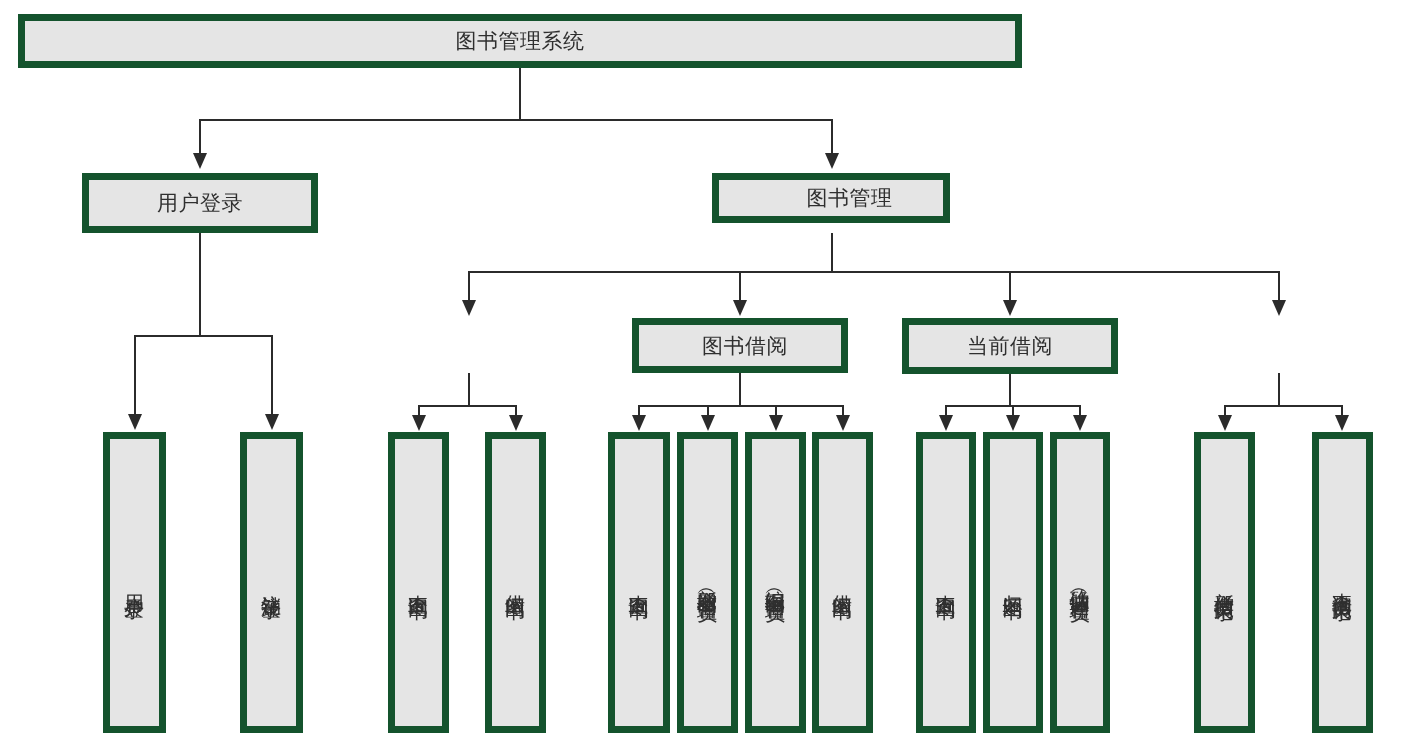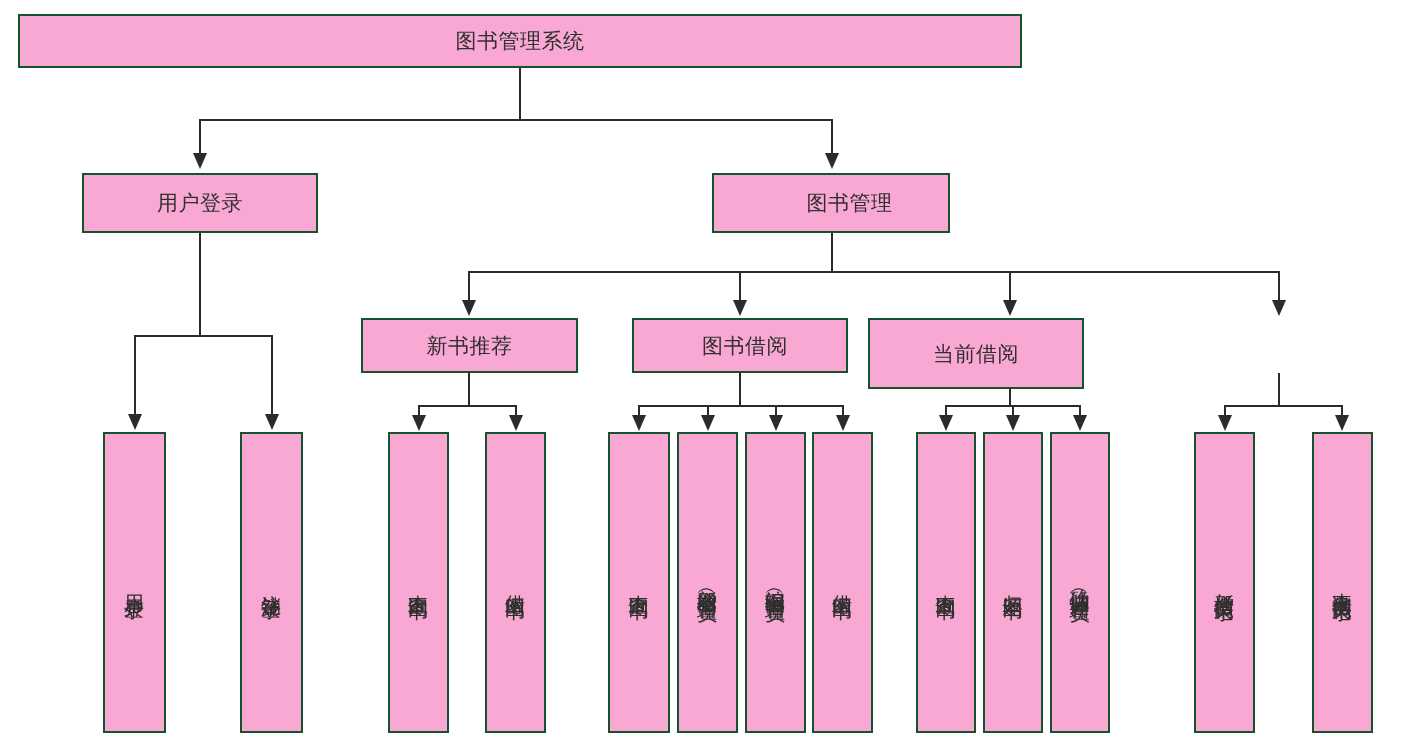--- a/index.html
+++ b/index.html
@@ -11,22 +11,22 @@
     position: relative;
     width: 1405px;
     height: 747px;
     background: #ffffff;
     font-family: "Liberation Sans", "DejaVu Sans", sans-serif;
     overflow: hidden;
   }
   .node {
     position: absolute;
     box-sizing: border-box;
-    border: 2px solid #14532d;
-    background: #f9a8d4;
+    border: 7px solid #14532d;
+    background: #e5e5e5;
     display: flex;
     align-items: center;
     justify-content: center;
     color: #2f2f2f;
   }
   .node.horiz {
     font-size: 21px;
     letter-spacing: 0.5px;
   }
   .node.vert {
@@ -122,25 +122,24 @@
   <div class="conn vline" style="left:1278px; top:373px; height:33px;"></div>
   <div class="conn hline" style="left:1224px; top:405px; width:119px;"></div>
   <div class="conn vline" style="left:1224px; top:405px; height:12px;"></div>
   <div class="arrow" style="left:1218px; top:415px;"></div>
   <div class="conn vline" style="left:1341px; top:405px; height:12px;"></div>
   <div class="arrow" style="left:1335px; top:415px;"></div>
 
   <div class="node horiz" style="left:18px; top:14px; width:1004px; height:54px;">图书管理系统</div>
 
   <div class="node horiz" style="left:82px; top:173px; width:236px; height:60px;">用户登录</div>
-  <div class="node horiz" style="left:712px; top:173px; width:238px; height:60px;padding-left:37px;">图书管理</div>
+  <div class="node horiz" style="left:712px; top:173px; width:238px; height:50px;padding-left:37px;">图书管理</div>
 
-  <div class="node horiz" style="left:361px; top:318px; width:217px; height:55px;">新书推荐</div>
   <div class="node horiz" style="left:632px; top:318px; width:216px; height:55px;padding-left:10px;">图书借阅</div>
-  <div class="node horiz" style="left:868px; top:318px; width:216px; height:71px;">当前借阅</div>
+  <div class="node horiz" style="left:902px; top:318px; width:216px; height:56px;">当前借阅</div>
 
   <div class="node vert" style="left:103px; top:432px; width:63px; height:301px;">用户登录</div>
   <div class="node vert" style="left:240px; top:432px; width:63px; height:301px;">注销登录</div>
 
   <div class="node vert" style="left:388px; top:432px; width:61px; height:301px;">查询图书</div>
   <div class="node vert" style="left:485px; top:432px; width:61px; height:301px;">借阅图书</div>
 
   <div class="node vert" style="left:608px; top:432px; width:62px; height:301px;">查询图书</div>
   <div class="node vert" style="left:677px; top:432px; width:61px; height:301px;">新增图书（管理员）</div>
   <div class="node vert" style="left:745px; top:432px; width:61px; height:301px;">编辑图书（管理员）</div>

